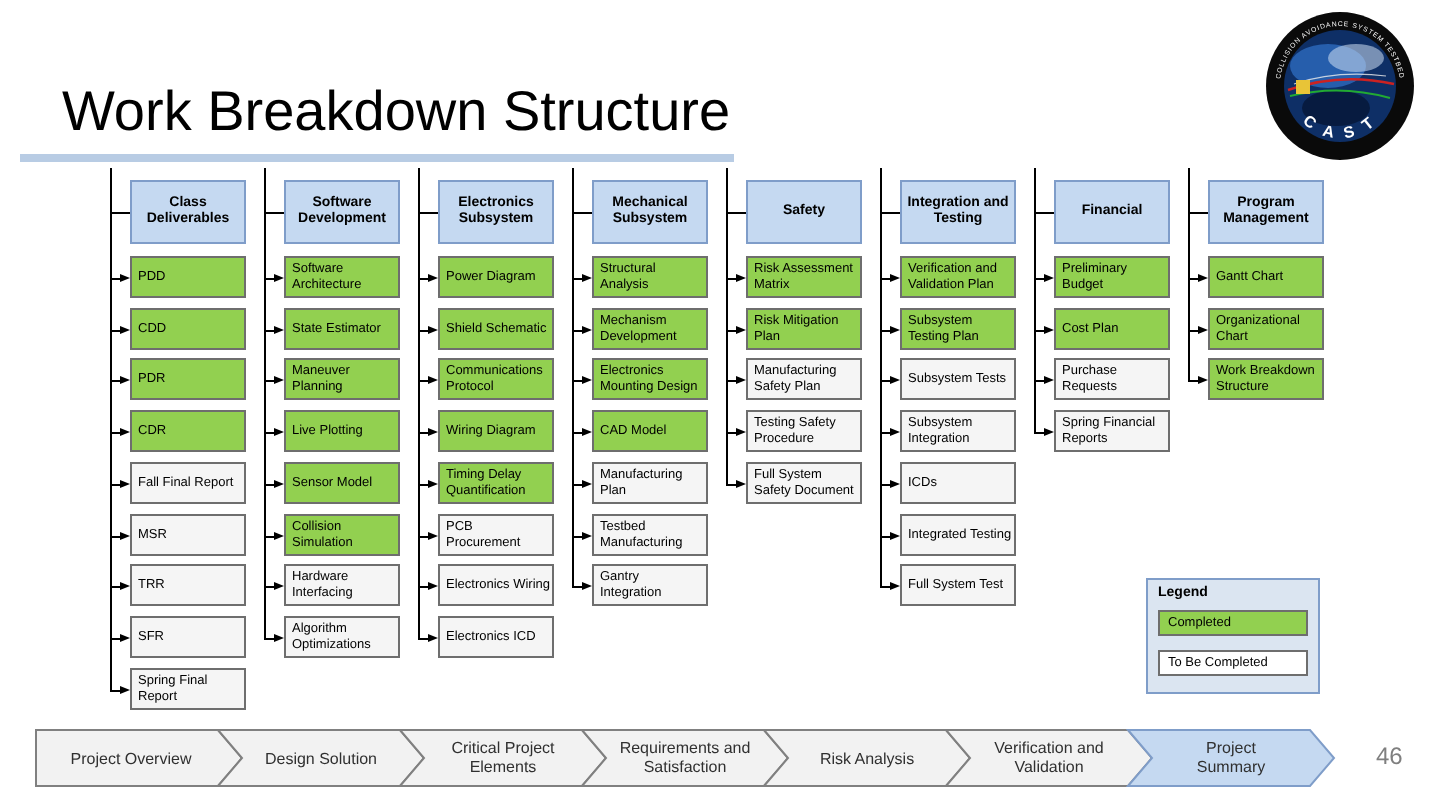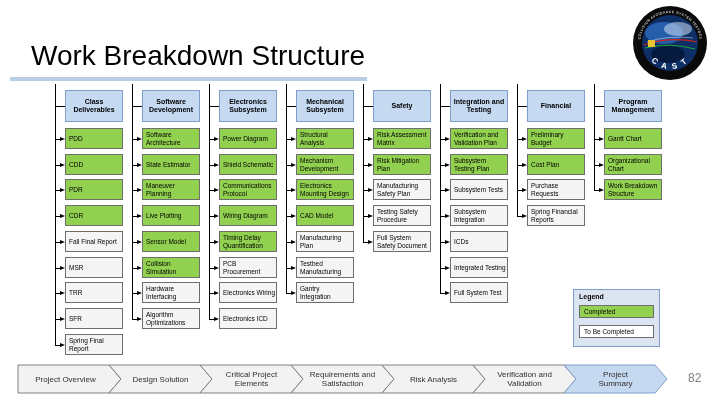--- a/index.html
+++ b/index.html
@@ -247,13 +247,13 @@
     <text text-anchor="middle" font-size="8" fill="#303030"><tspan x="251.5" y="13.5">Critical Project</tspan><tspan x="251.5" y="23">Elements</tspan></text>
     <polygon points="291,2 382,2 394,16 382,30 291,30 303,16" fill="#F2F2F2" stroke="#808080" stroke-width="1"></polygon>
     <text text-anchor="middle" font-size="8" fill="#303030"><tspan x="342.5" y="13.5">Requirements and</tspan><tspan x="342.5" y="23">Satisfaction</tspan></text>
     <polygon points="382,2 473,2 485,16 473,30 382,30 394,16" fill="#F2F2F2" stroke="#808080" stroke-width="1"></polygon>
     <text text-anchor="middle" font-size="8" fill="#303030"><tspan x="433.5" y="19">Risk Analysis</tspan></text>
     <polygon points="473,2 564,2 576,16 564,30 473,30 485,16" fill="#F2F2F2" stroke="#808080" stroke-width="1"></polygon>
     <text text-anchor="middle" font-size="8" fill="#303030"><tspan x="524.5" y="13.5">Verification and</tspan><tspan x="524.5" y="23">Validation</tspan></text>
     <polygon points="564,2 655,2 667,16 655,30 564,30 576,16" fill="#C5D9F1" stroke="#7F9DC9" stroke-width="1"></polygon>
     <text text-anchor="middle" font-size="8" fill="#303030"><tspan x="615.5" y="13.5">Project</tspan><tspan x="615.5" y="23">Summary</tspan></text>
   </svg>
-<div id="page-num">82</div>
+<div id="page-num">46</div>
 
 </body></html>

